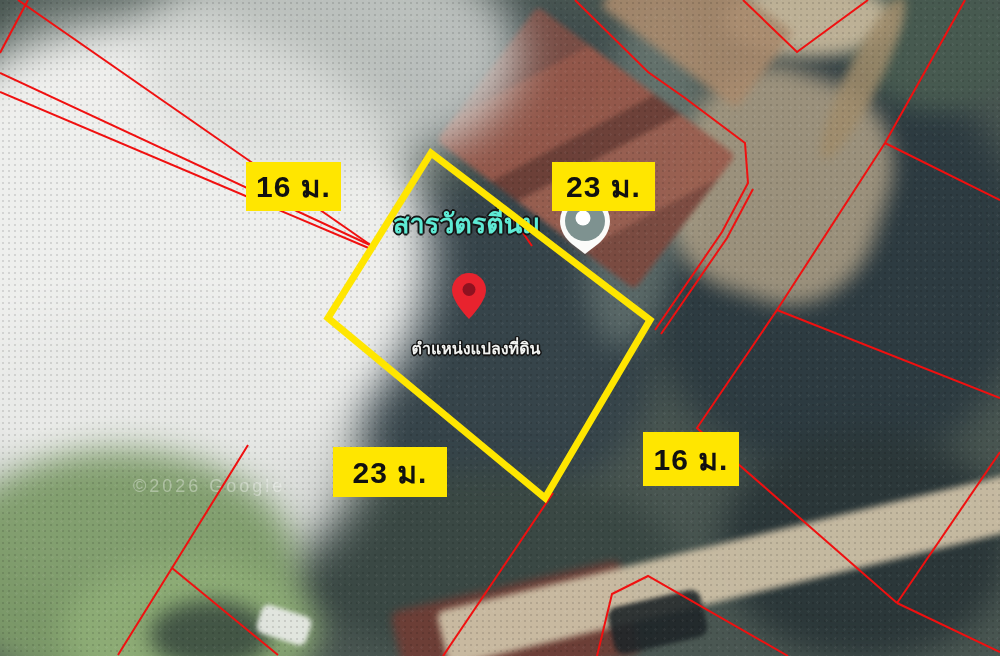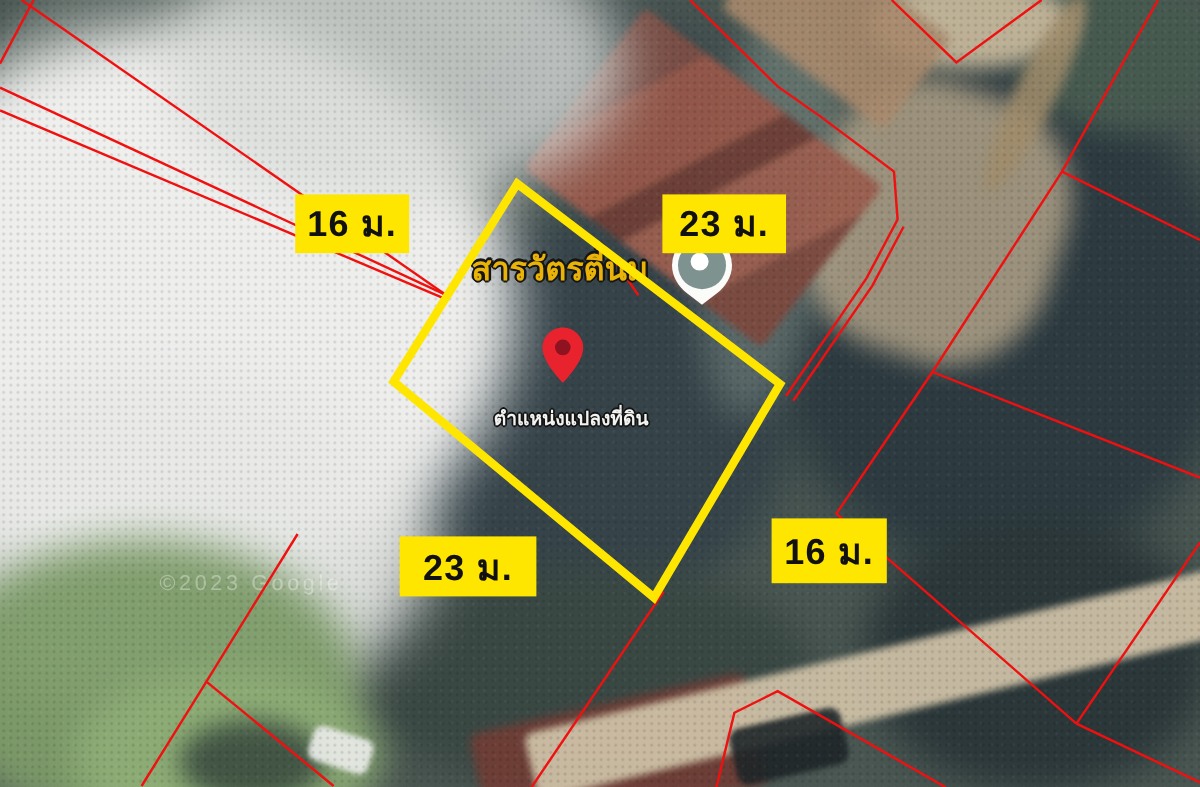--- a/index.html
+++ b/index.html
@@ -18,21 +18,21 @@
     background-position:0 0, 3px 4px;
     opacity:.5;
   }
   .svg-layer{position:absolute;left:0;top:0;pointer-events:none;}
   .watermark{
     position:absolute;left:133px;top:476px;z-index:4;
     font-size:18px;letter-spacing:3px;color:#ffffff;opacity:.34;
   }
   .place-name{
     position:absolute;left:393px;top:202px;z-index:6;
-    font-size:27px;font-weight:700;color:#eab308;white-space:nowrap;
+    font-size:27px;font-weight:700;color:#5eead4;white-space:nowrap;
     text-shadow:-2px 0 #161616,2px 0 #161616,0 -2px #161616,0 2px #161616,
       -1px -1px #161616,1px 1px #161616,-1px 1px #161616,1px -1px #161616;
   }
   .pin-wrap{position:absolute;left:449px;top:272px;z-index:8;width:40px;height:48px;}
   .pin-label{
     position:absolute;left:386px;top:336px;width:180px;z-index:8;
     text-align:center;font-size:16px;font-weight:700;color:#f2f3f1;white-space:nowrap;
     text-shadow:-1.5px 0 #141414,1.5px 0 #141414,0 -1.5px #141414,0 1.5px #141414,
       -1px -1px #141414,1px 1px #141414,-1px 1px #141414,1px -1px #141414;
   }
@@ -83,21 +83,21 @@
               background:#6f3e36;filter:blur(4px);opacity:.95;"></div>
   <div style="position:absolute;left:436px;top:612px;width:660px;height:56px;transform:rotate(-13.5deg);transform-origin:0 0;
               border-radius:8px;background:#cdc0a6;filter:blur(3px);opacity:.95;"></div>
   <div style="position:absolute;left:610px;top:598px;width:95px;height:48px;transform:rotate(-13deg);border-radius:10px;
               background:#1f2629;filter:blur(2px);opacity:.9;"></div>
   <div style="position:absolute;left:258px;top:610px;width:52px;height:30px;transform:rotate(18deg);border-radius:8px;
               background:#e6e9e4;filter:blur(2px);opacity:.95;"></div>
 
   <div class="grain"></div>
 
-  <div class="watermark">©2023 Google</div>
+  <div class="watermark">©2026 Google</div>
 
   <svg class="svg-layer" width="1000" height="656" viewBox="0 0 1000 656" style="z-index:5;">
     <g stroke="#f01010" stroke-width="2" fill="none">
       <path d="M28 0 L0 53"></path>
       <path d="M18 0 L372 246"></path>
       <path d="M0 73 L372 246"></path>
       <path d="M0 92 L371 249"></path>
       <path d="M575 0 L648 72 L685 98 L745 143 L748 183 L722 232 L655 330"></path>
       <path d="M753 189 L727 238 L661 334"></path>
       <path d="M743 0 L797 52 L868 0"></path>

